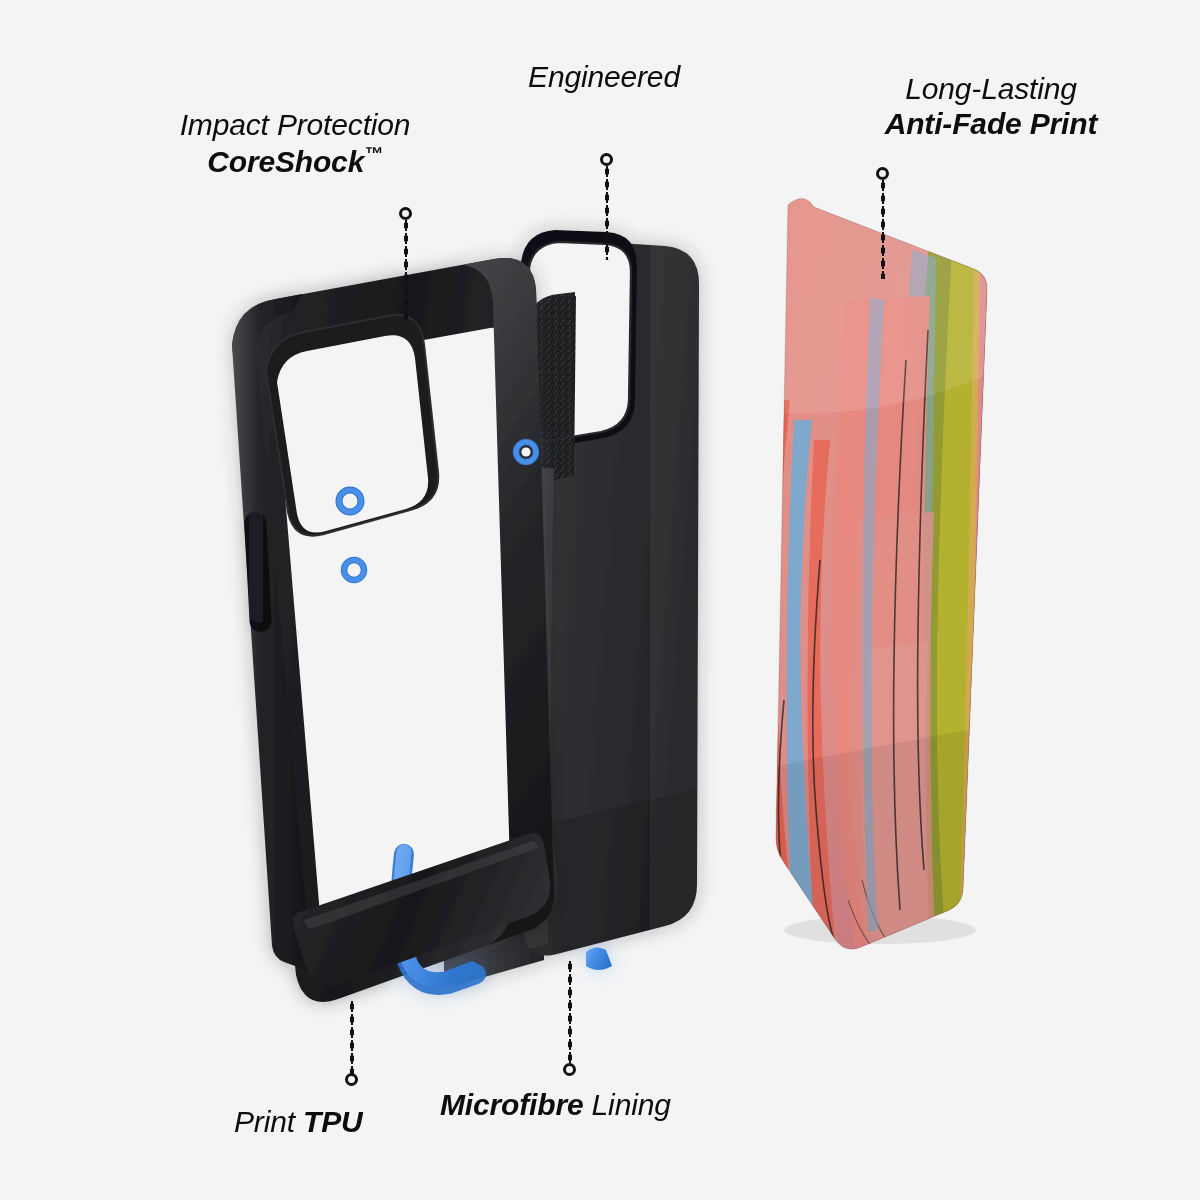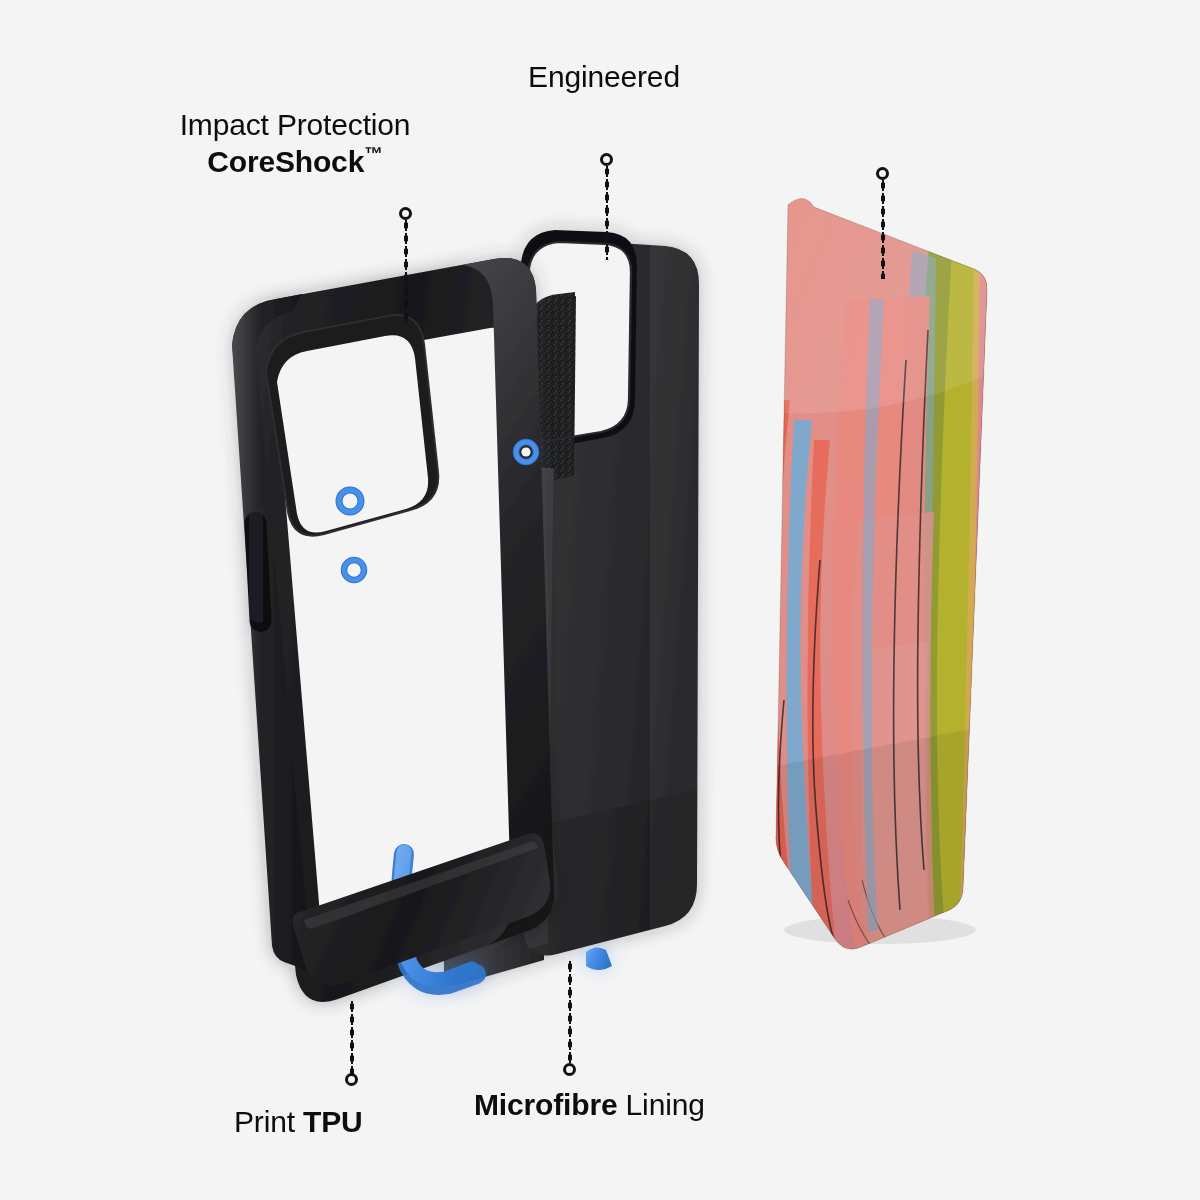--- a/index.html
+++ b/index.html
@@ -24,20 +24,21 @@
     background: #f4f4f5;
   }
 
   
   .callout {
     position: absolute;
     text-align: center;
     line-height: 1.16;
     letter-spacing: -0.01em;
     white-space: nowrap;
+    font-style: italic;
     -webkit-font-smoothing: antialiased;
   }
   .callout .ln {
     display: block;
     font-size: 30px;
   }
   .callout .ln.bold { font-weight: 700; }
   .callout .ln.reg  { font-weight: 400; }
 
   .callout.inline-label { white-space: nowrap; }
@@ -344,22 +345,26 @@
 
   <div class="callout" style="left:155px; top:108px; width:280px;">
     <span class="ln reg">Impact Protection</span>
     <span class="ln bold"><span>CoreShock</span><span class="tm">™</span></span>
   </div>
 
   <div class="callout" style="left:424px; top:60px; width:360px;">
     <span class="ln reg">Engineered</span>
   </div>
 
+  <div class="callout" style="left:862px; top:72px; width:258px;">
+    <span class="ln reg">Long-Lasting</span>
+    <span class="ln bold">Anti-Fade Print</span>
+  </div>
 
   <div class="callout inline-label" style="left:234px; top:1105px;">
     <span class="ln"><span class="r">Print </span><span class="b">TPU</span></span>
   </div>
 
-  <div class="callout inline-label" style="left:440px; top:1088px;margin-left:34px;">
+  <div class="callout inline-label" style="left:440px; top:1088px;">
     <span class="ln"><span class="b">Microfibre</span><span class="r"> Lining</span></span>
   </div>
 
 </div>
 
 </body></html>

